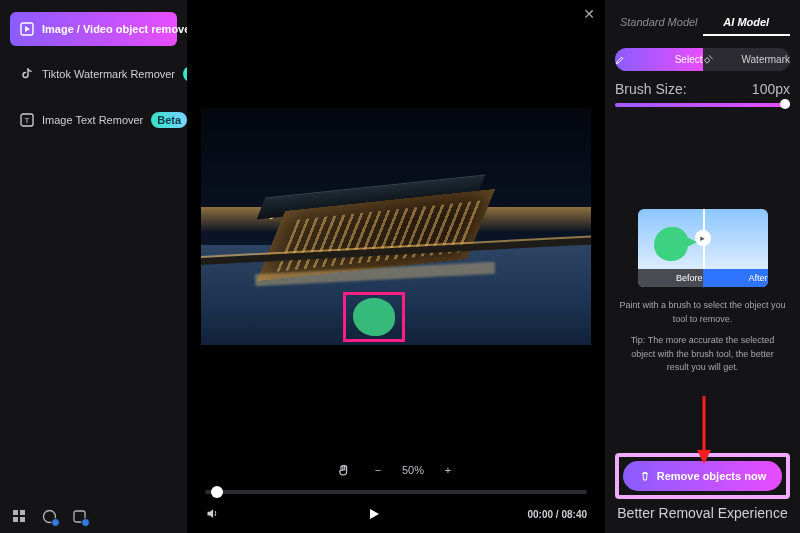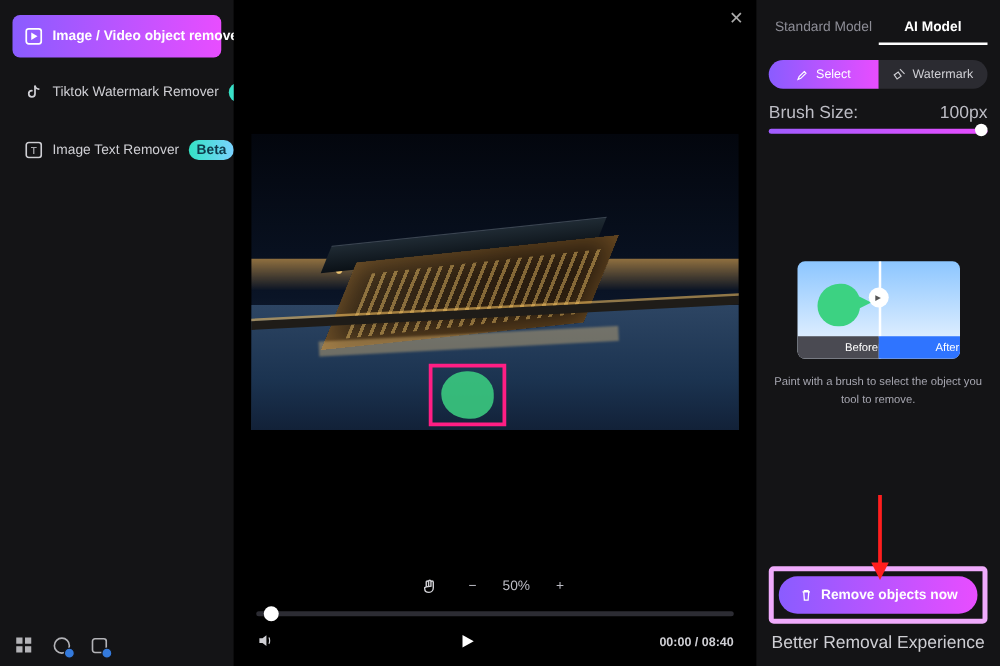--- a/index.html
+++ b/index.html
@@ -59,25 +59,25 @@
 
 .player { padding:4px 18px 10px;font-weight:bold; }
 .track { height:4px; background:#2c2c33; border-radius:2px; position:relative; cursor:pointer; }
 .thumb { position:absolute; left:6px; top:-4px; width:12px; height:12px; border-radius:50%; background:#fff; }
 .controls { display:flex; align-items:center; justify-content:space-between; padding-top:12px; }
 .play { margin:0 auto; cursor:pointer; }
 .time { color:#cfcfd4; font-size:10px; }
 
 
 .panel { width:195px; background:#141416; padding:10px 10px 12px; display:flex; flex-direction:column; }
-.tabs { display:flex; }
+.tabs { display:flex;font-style:italic; }
 .tab { flex:1; text-align:center; padding:6px 0; font-size:11px; cursor:pointer; color:#8d8d96; }
 .tab.active { color:#fff; font-weight:600; border-bottom:2px solid #fff; }
 .seg { display:flex; gap:0; margin:12px 0 10px; }
-.seg button { flex:1; border:none; padding:6px 0; font-size:10px; cursor:pointer; display:flex; align-items:center; justify-content:center; gap:5px; }
+.seg button { flex:1; border:none; padding:6px 0; font-size:10px; cursor:pointer; display:flex; align-items:center; justify-content:space-between; gap:5px; }
 .seg .sel { background:linear-gradient(90deg,#8a5cff,#e84dff); color:#fff; border-radius:14px 0 0 14px;}
 .seg .des { background:#2b2b31; color:#cfcfd4; border-radius:0 14px 14px 0;}
 .brush-row { display:flex; justify-content:space-between; font-size:14px; color:#bdbdc5; margin-bottom:6px;}
 .slider { height:4px; background:linear-gradient(90deg,#a05cff,#e84dff); border-radius:2px; position:relative; margin-bottom:16px; cursor:pointer;}
 .slider .sthumb { position:absolute; right:0; top:-4px; width:10px; height:10px; background:#fff; border-radius:50%;}
 
 .preview { width:130px; height:78px; margin:86px auto 8px; border-radius:6px; overflow:hidden; position:relative; background:linear-gradient(#8cc6ff 0%, #e9f3ff 90%);}
 .pv-div { position:absolute; left:50%; top:0; bottom:0; width:2px; background:#fff;}
 .pv-knob { position:absolute; left:calc(50% - 8px); top:calc(50% - 18px); width:16px; height:16px; border-radius:50%; background:#fff; display:flex; align-items:center; justify-content:center; color:#555; font-size:9px;}
 .pv-bird { position:absolute; left:16px; top:18px; width:34px; height:34px; background:#3cd282; border-radius:60% 50% 55% 55%; }
@@ -244,20 +244,21 @@
     <div class="pv-bird"></div>
     <div class="pv-div"></div>
     <div class="pv-knob">▸</div>
     <div class="pv-labels">
       <div class="pv-l pv-before">Before</div>
       <div class="pv-l pv-after">After</div>
     </div>
   </div>
 
   <div class="hint">Paint with a brush to select the object you tool to remove.</div>
+  <div class="hint">Tip: The more accurate the selected object with the brush tool, the better result you will get.</div>
 
   <div class="spacer"></div>
 
   <div class="cta-wrap">
     <button class="cta">
       <svg width="12" height="12" viewBox="0 0 24 24" fill="none" stroke="#fff" stroke-width="2">
           <path d="M6 7h12M9 7V5h6v2M8 7l1 13h6l1-13"></path>
         </svg>
       <span>Remove objects now</span>
     </button>

